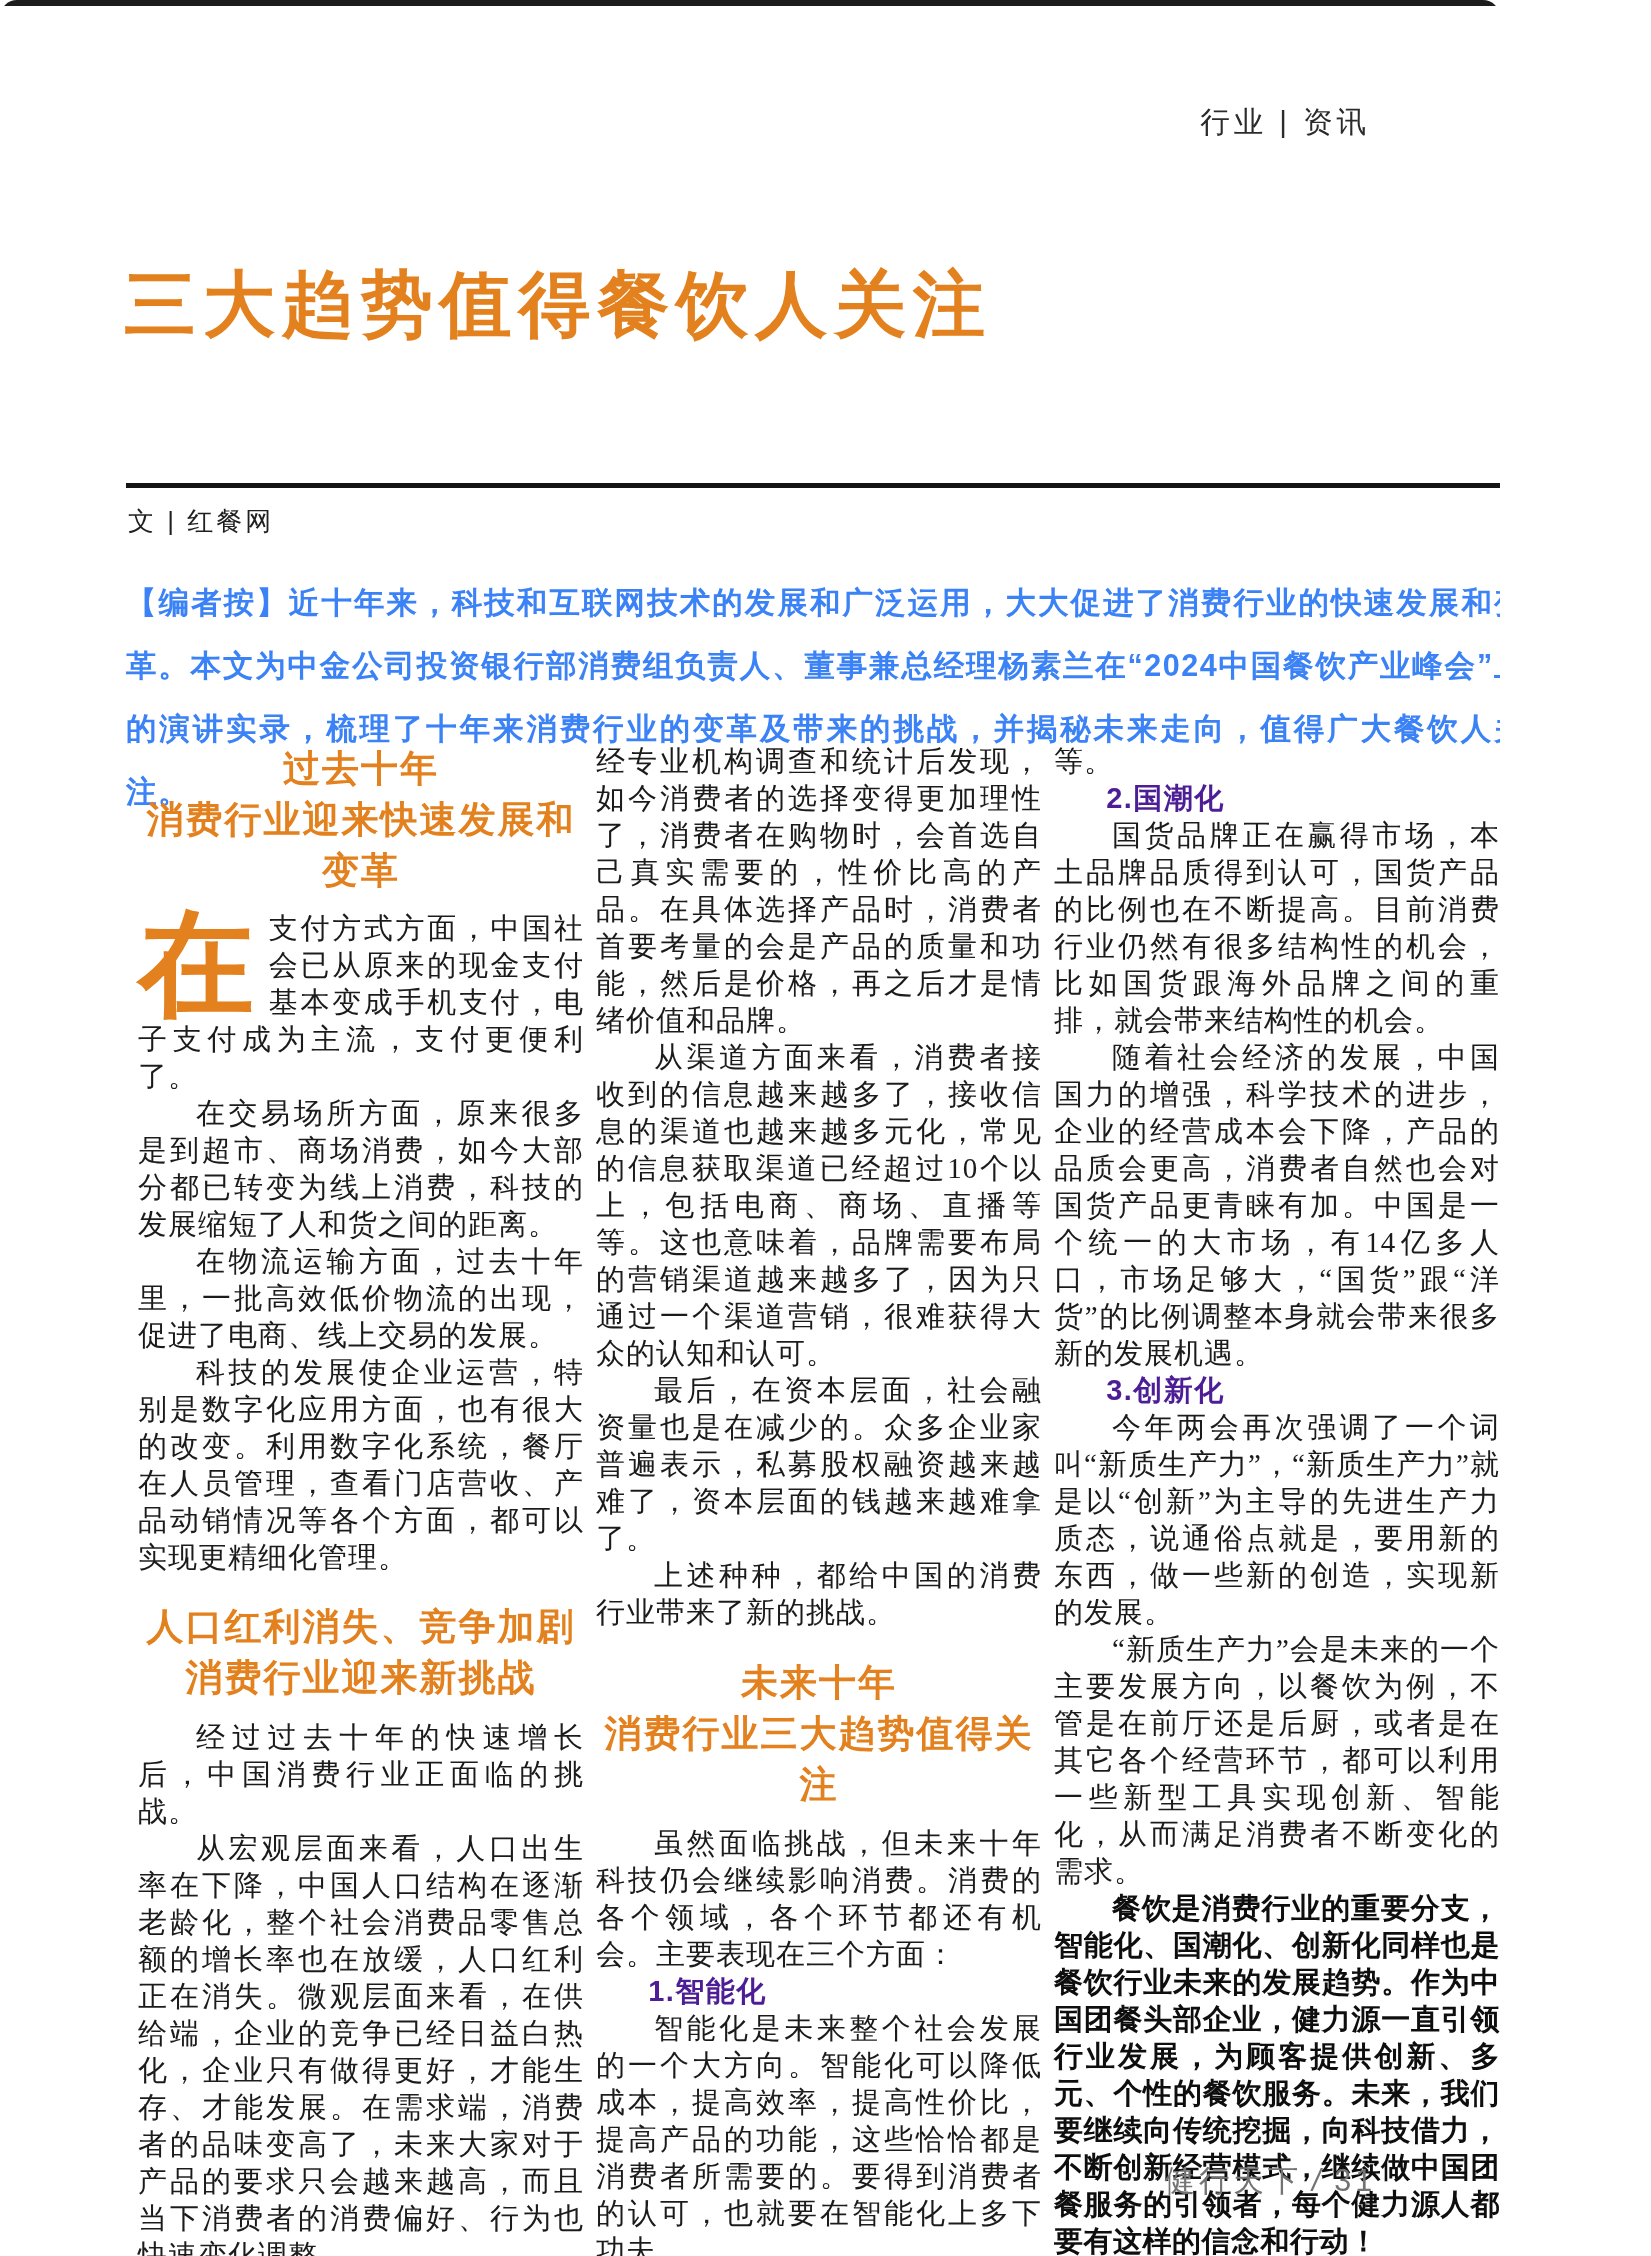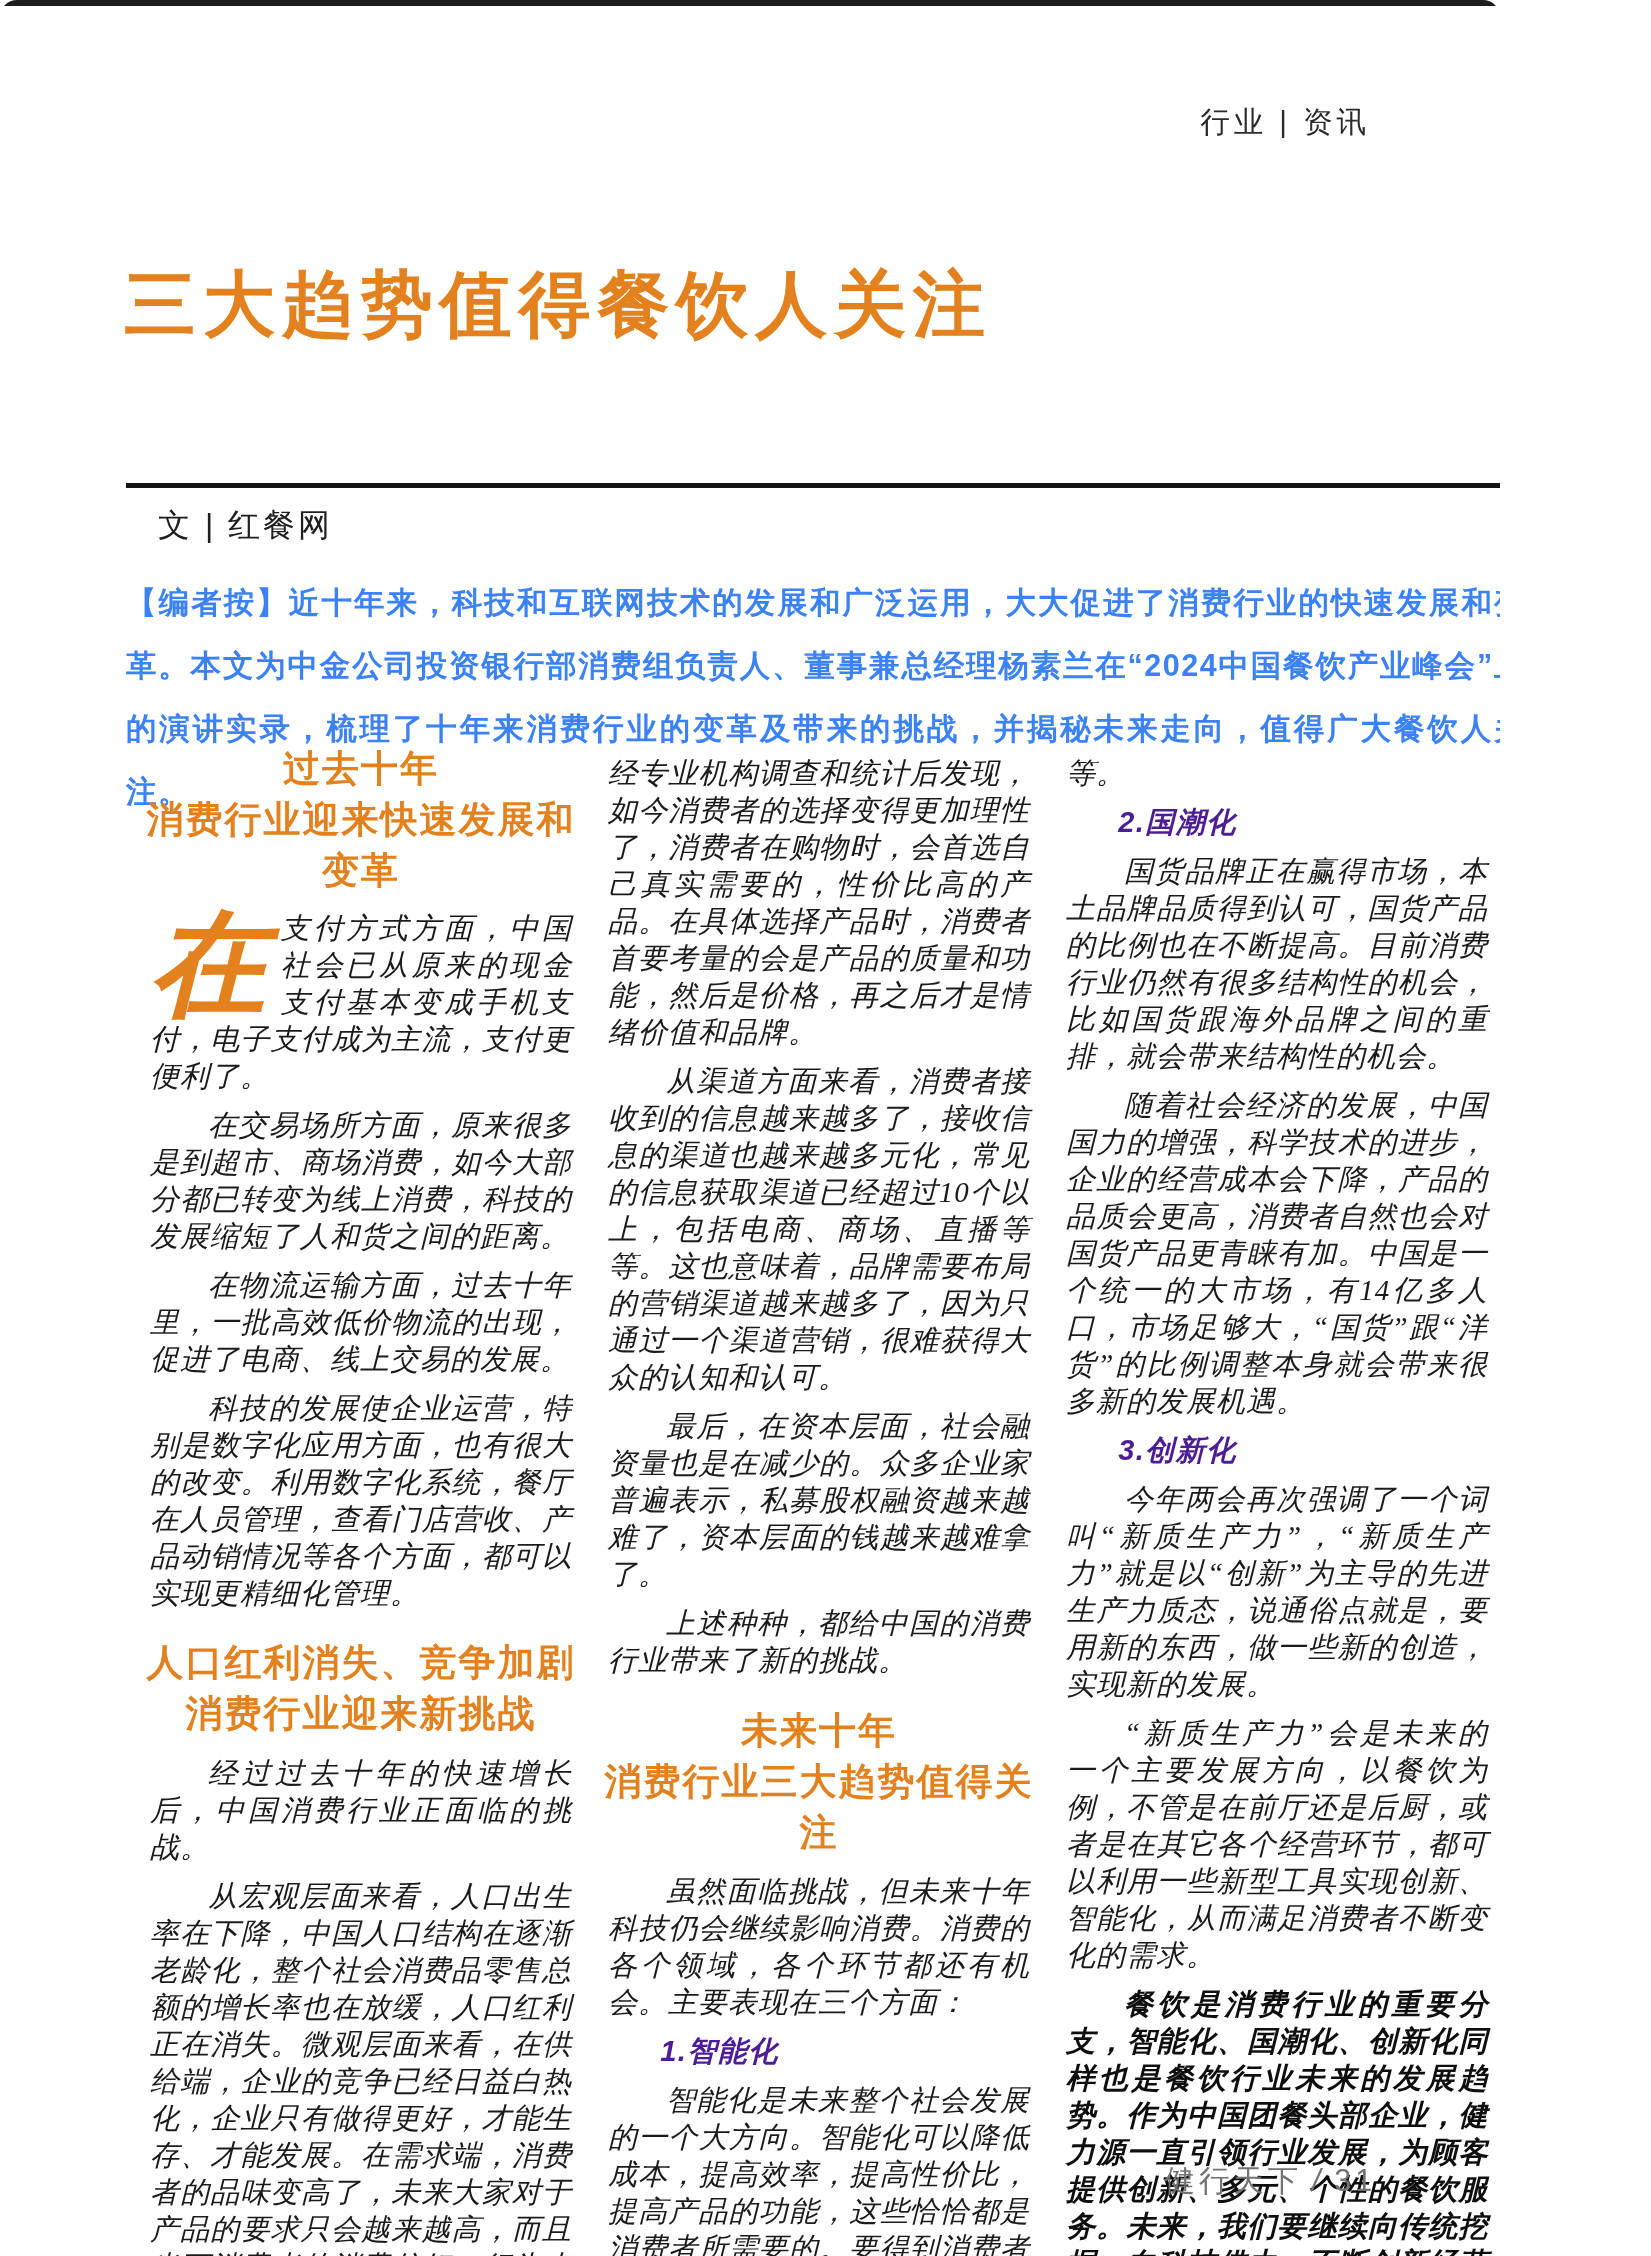--- a/index.html
+++ b/index.html
@@ -15,43 +15,43 @@
   }
   .title {
     position:absolute; left:124px; top:252px; width:1281px;
     font-size:72px; line-height:106px; font-weight:900; letter-spacing:6.9px;
     color:#e2811e; font-family:"Liberation Serif","DejaVu Serif",serif;
   }
   .rule { position:absolute; left:126px; top:483px; width:1400px; height:4.9px; background:#141414; }
   .byline {
     position:absolute; left:128px; top:504px;
     font-family:"Liberation Sans","DejaVu Sans",sans-serif;
-    font-size:32px; color:#1f1f1f; letter-spacing:3px;margin-left:30px;
+    font-size:26px; color:#1f1f1f; letter-spacing:3px;
   }
   .editor-note {
     position:absolute; left:126px; top:571px; width:1400px;
     font-family:"Liberation Sans","DejaVu Sans",sans-serif; font-weight:700;
     font-size:30.5px; line-height:63px; letter-spacing:1.5px; color:#3b82f6;
     text-align:justify;
   }
   .columns {
     position:absolute; left:138px; top:743px; width:1391px; height:1340px;
     display:flex; gap:12px;
   }
   .col { width:446px; flex:0 0 446px; }
   .col-heading {
     margin:0 0 13.8px 0; text-align:center;
     font-family:"Liberation Sans","DejaVu Sans",sans-serif;
     font-weight:800; font-size:37px; line-height:51px; color:#e2811e;
     letter-spacing:2px;
   }
   .col-heading.mid { margin-top:25.6px; margin-bottom:15.8px; }
   .col p {
-    margin:12px; font-size:29px; line-height:37px; color:#1b1b1b;
-    text-align:justify; letter-spacing:1px; text-indent:2em;font-style:italic;
+    margin:0; font-size:29px; line-height:37px; color:#1b1b1b;
+    text-align:justify; letter-spacing:1px; text-indent:2em;
   }
   .col p.noindent { text-indent:0; }
   .col p.subhead {
     font-family:"Liberation Sans","DejaVu Sans",sans-serif;
     font-weight:700; color:#4c1d95; text-indent:1.8em; letter-spacing:1.5px;
   }
   .col p.bold-final {
     font-family:"Liberation Sans","DejaVu Sans",sans-serif;
     font-weight:700; color:#0e0e0e; letter-spacing:0.5px;
   }

